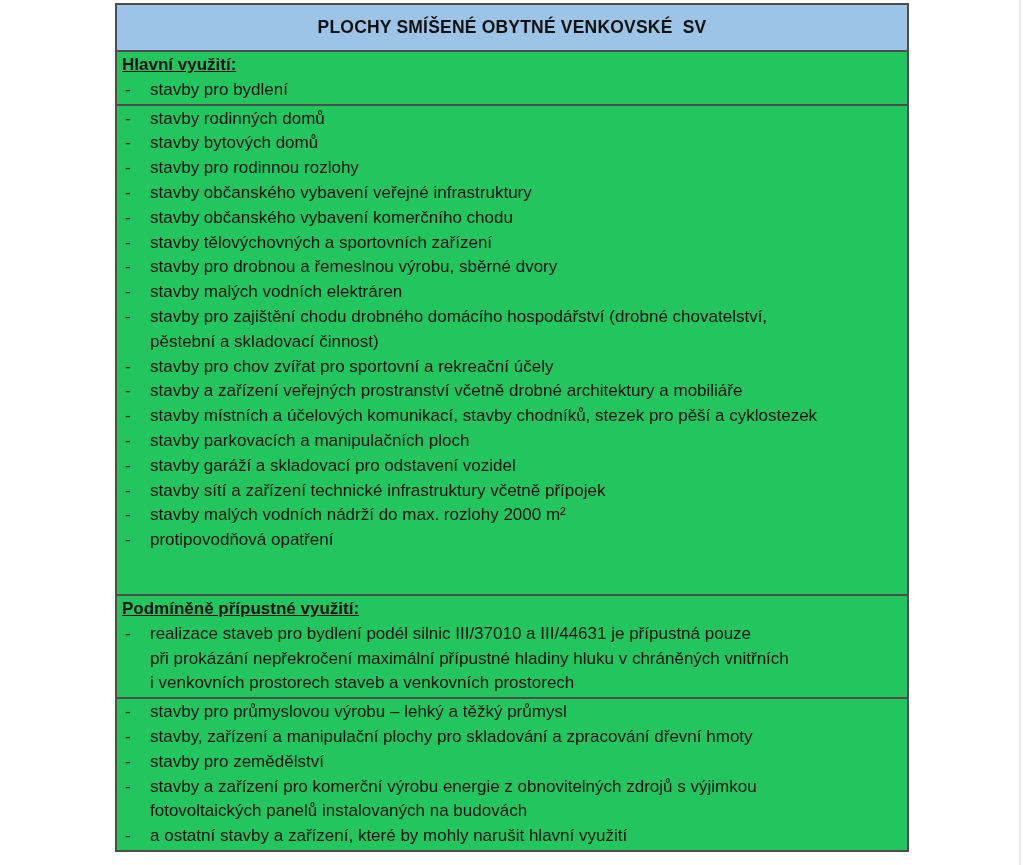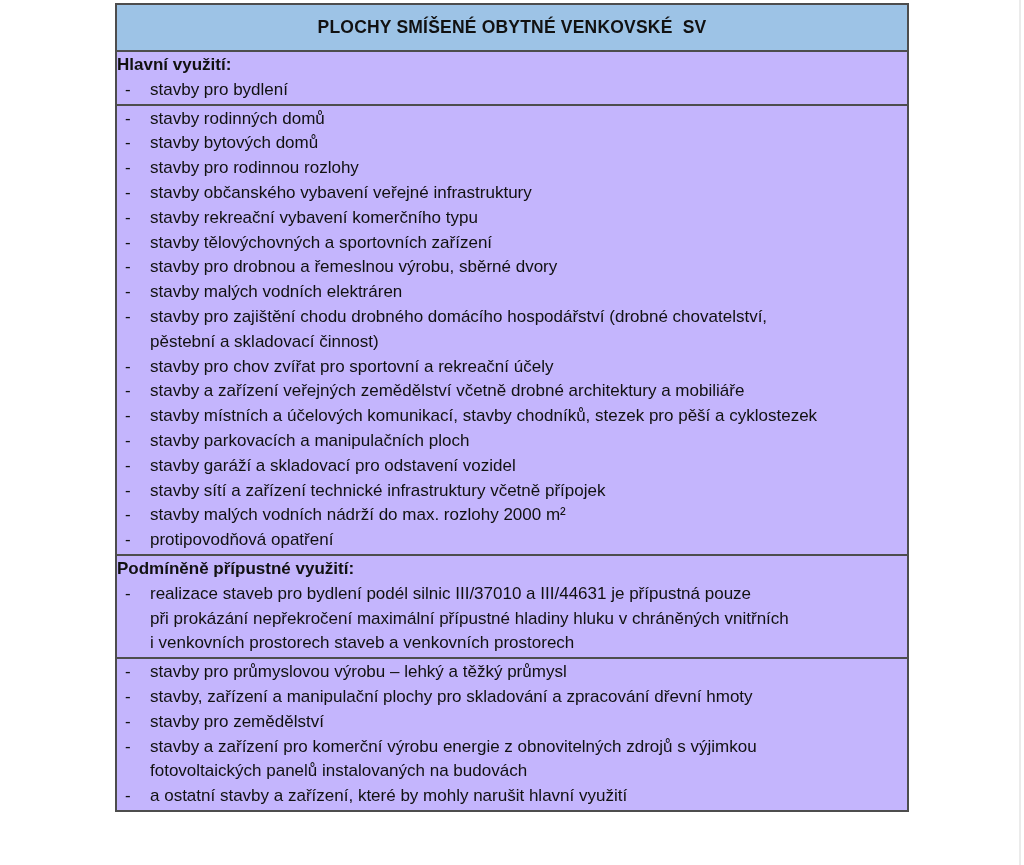--- a/index.html
+++ b/index.html
@@ -19,21 +19,21 @@
     position: absolute;
     inset: 0;
     background: #ffffff;
   }
   
   .ztable {
     position: absolute;
     left: 115px;
     top: 3px;
     width: 790px;
-    background: #c4b5fd;
+    background: #22c55e;
     border: 2px solid #4d4d4d;
   }
   .ztable-header {
     height: 45px;
     background: #9dc3e6;
     border-bottom: 2px solid #4d4d4d;
     display: flex;
     align-items: center;
     justify-content: center;
   }
@@ -46,20 +46,22 @@
   .section {
     padding: 1px 0 1px 0;
     font-size: 17px;
     line-height: 24.8px;
   }
   .section + .section {
     border-top: 2px solid #4d4d4d;
   }
   .section-heading {
     font-weight: bold;
+    padding-left: 5px;
+    text-decoration: underline;
   }
   .item {
     display: flex;
     align-items: flex-start;
   }
   .bullet-dash {
     flex: none;
     width: 25px;
     padding-left: 8px;
   }
@@ -129,21 +131,21 @@
           <div class="item">
             <span class="bullet-dash">-</span>
             <span class="item-text">stavby pro rodinnou rozlohy</span>
           </div>
           <div class="item">
             <span class="bullet-dash">-</span>
             <span class="item-text">stavby občanského vybavení veřejné infrastruktury</span>
           </div>
           <div class="item">
             <span class="bullet-dash">-</span>
-            <span class="item-text">stavby rekreační vybavení komerčního typu</span>
+            <span class="item-text">stavby občanského vybavení komerčního chodu</span>
           </div>
           <div class="item">
             <span class="bullet-dash">-</span>
             <span class="item-text">stavby tělovýchovných a sportovních zařízení</span>
           </div>
           <div class="item">
             <span class="bullet-dash">-</span>
             <span class="item-text">stavby pro drobnou a řemeslnou výrobu, sběrné dvory</span>
           </div>
           <div class="item">
@@ -154,21 +156,21 @@
             <span class="bullet-dash">-</span>
             <span class="item-text">stavby pro zajištění chodu drobného domácího hospodářství (drobné chovatelství,
 pěstební a skladovací činnost)</span>
           </div>
           <div class="item">
             <span class="bullet-dash">-</span>
             <span class="item-text">stavby pro chov zvířat pro sportovní a rekreační účely</span>
           </div>
           <div class="item">
             <span class="bullet-dash">-</span>
-            <span class="item-text">stavby a zařízení veřejných zemědělství včetně drobné architektury a mobiliáře</span>
+            <span class="item-text">stavby a zařízení veřejných prostranství včetně drobné architektury a mobiliáře</span>
           </div>
           <div class="item">
             <span class="bullet-dash">-</span>
             <span class="item-text">stavby místních a účelových komunikací, stavby chodníků, stezek pro pěší a cyklostezek</span>
           </div>
           <div class="item">
             <span class="bullet-dash">-</span>
             <span class="item-text">stavby parkovacích a manipulačních ploch</span>
           </div>
           <div class="item">
@@ -181,21 +183,21 @@
           </div>
           <div class="item">
             <span class="bullet-dash">-</span>
             <span class="item-text">stavby malých vodních nádrží do max. rozlohy 2000 m²</span>
           </div>
           <div class="item">
             <span class="bullet-dash">-</span>
             <span class="item-text">protipovodňová opatření</span>
           </div>
         </div>
-        <div class="section" style="border-top-color: rgb(77, 77, 77);">
+        <div class="section" style="border-top-color: rgb(77, 77, 77); margin-top: 40px;">
           <div class="section-heading">Podmíněně přípustné využití:</div>
           <div class="item">
             <span class="bullet-dash">-</span>
             <span class="item-text">realizace staveb pro bydlení podél silnic III/37010 a III/44631 je přípustná pouze
 při prokázání nepřekročení maximální přípustné hladiny hluku v chráněných vnitřních
 i venkovních prostorech staveb a venkovních prostorech</span>
           </div>
         </div>
         <div class="section" style="border-top-color: rgb(77, 77, 77);">
           <div class="item">

